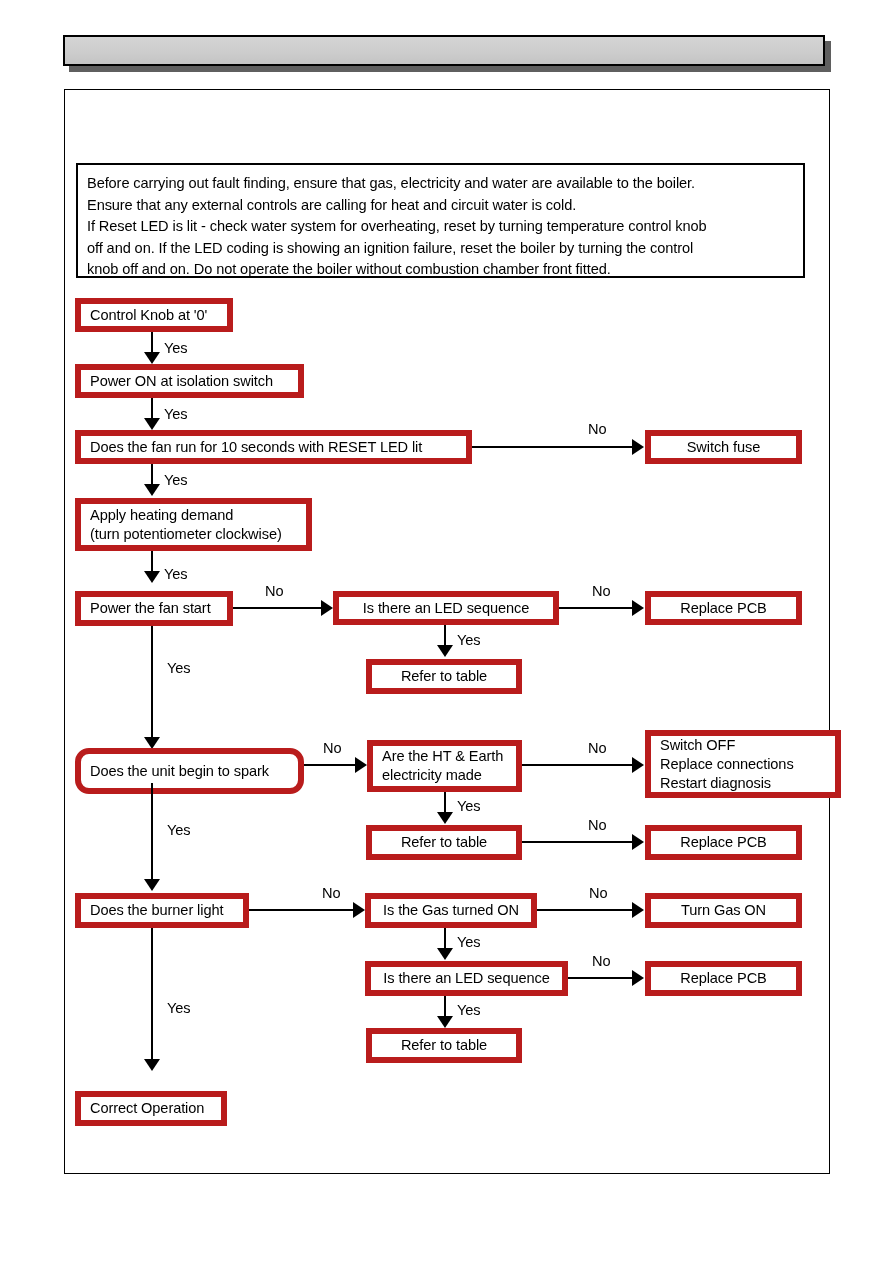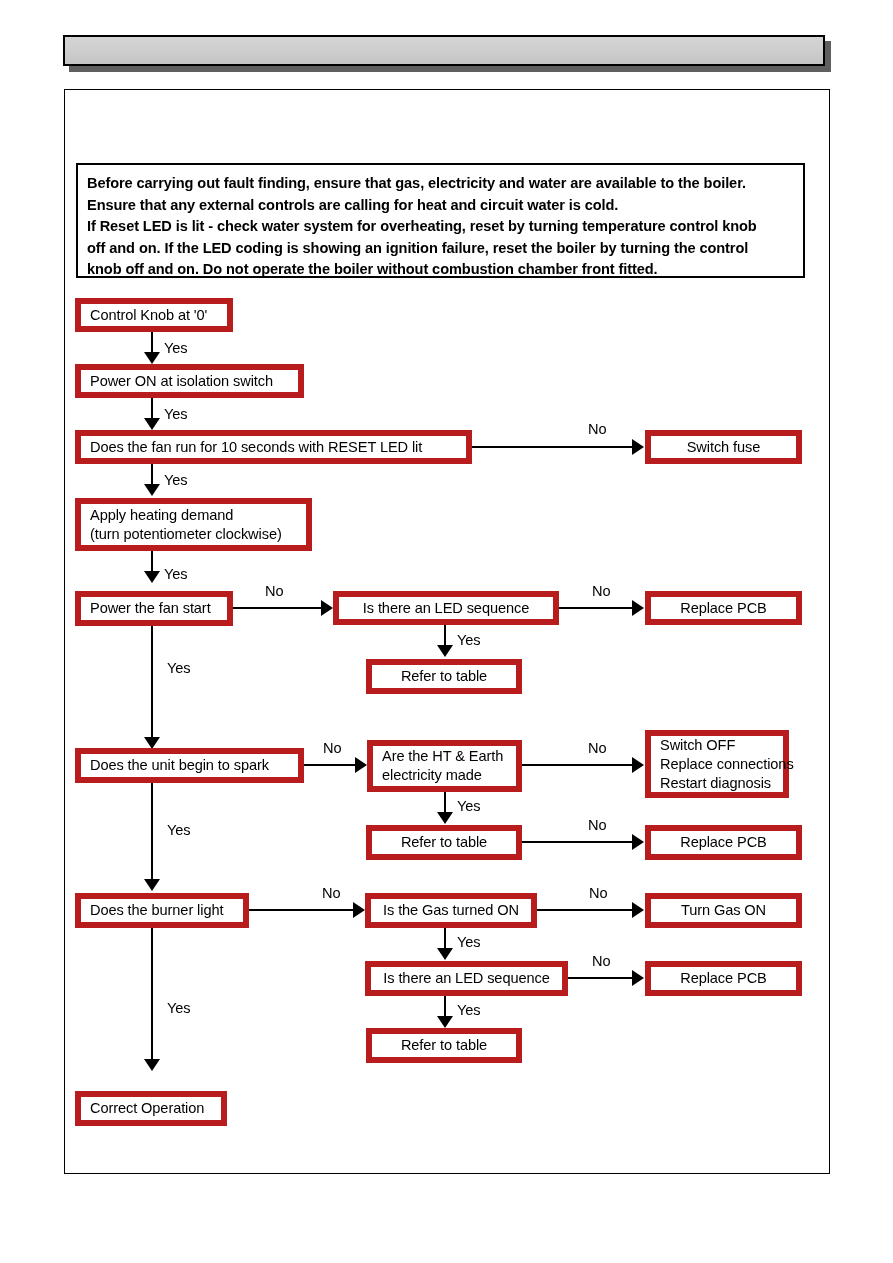--- a/index.html
+++ b/index.html
@@ -63,21 +63,20 @@
   
   .notes-box {
     position: absolute;
     left: 76px;
     top: 163px;
     width: 729px;
     height: 115px;
     border: 2px solid #000000;
     box-sizing: border-box;
     padding: 8px 9px 0 9px;
-    font-weight: bold;
   }
   .notes-box p {
     margin: 0;
     font-size: 14.6px;
     line-height: 21.5px;
     letter-spacing: -0.1px;
     white-space: nowrap;
   }
 
   
@@ -240,40 +239,40 @@
   <div class="fbox center" style="left:366px; top:659px; width:156px; height:35px;">
     <div class="lines">
         <div>Refer to table</div>
       </div>
   </div>
 
   <div class="vline" style="left:151px; top:626px; height:116px;"></div>
   <div class="arrow-down" style="left:144px; top:737px;"></div>
   <div class="edge-label" style="left:167px; top:660px;">Yes</div>
 
-  <div class="fbox left" style="left:75px; top:748px; width:229px; height:35px;">
+  <div class="fbox left" style="left:75px; top:748px; width:229px; height:46px;border-radius:14px;">
     <div class="lines">
         <div>Does the unit begin to spark</div>
       </div>
   </div>
 
   <div class="hline" style="left:304px; top:764px; width:58px;"></div>
   <div class="arrow-right" style="left:355px; top:757px;"></div>
   <div class="edge-label" style="left:323px; top:740px;">No</div>
   <div class="fbox left" style="left:367px; top:740px; width:155px; height:52px;">
     <div class="lines">
       <div>Are the HT &amp; Earth</div>
       <div>electricity made</div>
     </div>
   </div>
 
   <div class="hline" style="left:522px; top:764px; width:112px;"></div>
   <div class="arrow-right" style="left:632px; top:757px;"></div>
   <div class="edge-label" style="left:588px; top:740px;">No</div>
-  <div class="fbox left" style="left:645px; top:730px; width:144px; height:68px;">
+  <div class="fbox left" style="left:645px; top:730px; width:196px; height:68px;">
     <div class="lines">
       <div>Switch OFF</div>
       <div>Replace connections</div>
       <div>Restart diagnosis</div>
     </div>
   </div>
 
   <div class="vline" style="left:444px; top:792px; height:24px;"></div>
   <div class="arrow-down" style="left:437px; top:812px;"></div>
   <div class="edge-label" style="left:457px; top:798px;">Yes</div>

